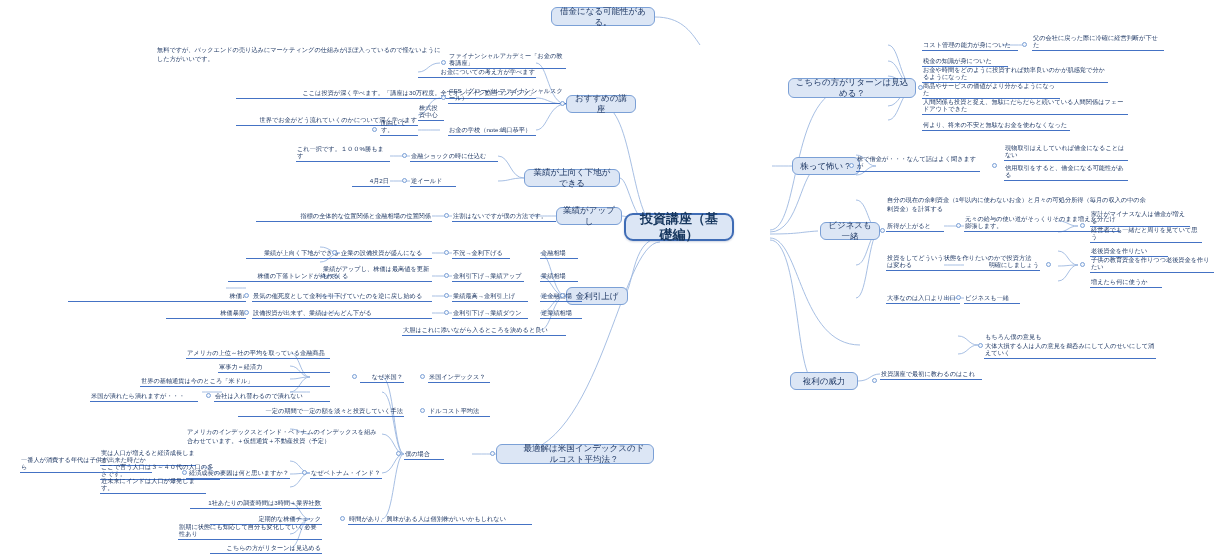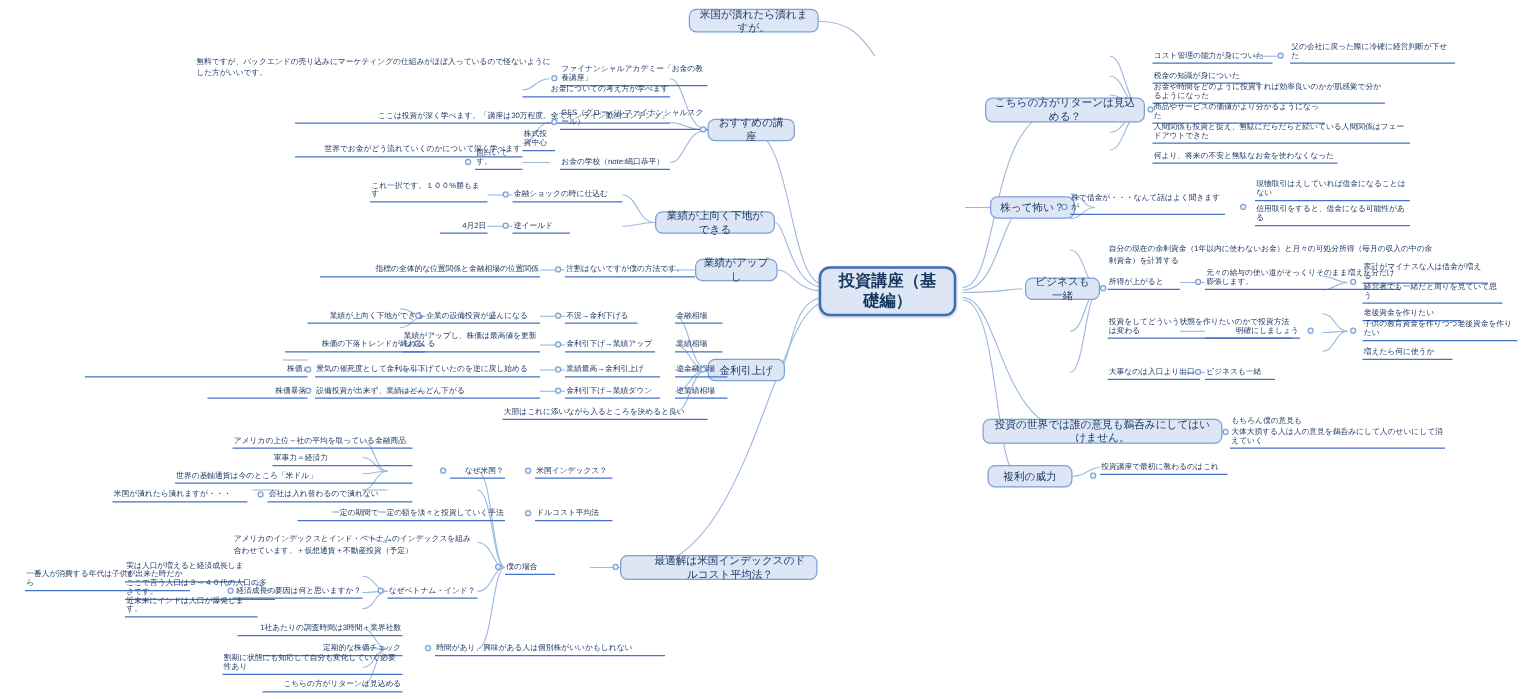--- a/index.html
+++ b/index.html
@@ -146,34 +146,33 @@
       <path d="M310 519 C 300 519, 300 548, 290 548"></path>
       <path d="M310 392 C 300 392, 300 392, 290 392"></path>
       <path d="M310 377 C 300 377, 300 353, 290 353"></path>
       <path d="M310 377 C 300 377, 300 366, 290 366"></path>
       <path d="M310 377 C 300 377, 300 379, 290 379"></path>
       <path d="M310 377 C 300 377, 300 392, 290 392"></path>
       <path d="M222 392 C 212 392, 212 392, 202 392"></path>
     </g>
   </svg>
 
-  <div class="node n-root" style="left:655px;top:213px;width:110px;height:40px;">投資講座（基礎編）</div>
-
-  <div class="node n-topic" style="left:551px;top:7px;width:104px;height:19px;">米国が潰れたら潰れますが。</div>
+  <div class="node n-root" style="left:624px;top:213px;width:110px;height:28px;">投資講座（基礎編）</div>
+
+  <div class="node n-topic" style="left:551px;top:7px;width:104px;height:19px;">借金になる可能性がある。</div>
 
   <div class="node n-topic" style="left:566px;top:95px;width:70px;height:18px;">おすすめの講座</div>
   <div class="node n-topic" style="left:524px;top:169px;width:96px;height:18px;">業績が上向く下地ができる</div>
   <div class="node n-topic" style="left:556px;top:207px;width:66px;height:18px;">業績がアップし</div>
   <div class="node n-topic" style="left:566px;top:287px;width:62px;height:18px;">金利引上げ</div>
   <div class="node n-topic" style="left:496px;top:444px;width:158px;height:20px;padding-left:24px;">最適解は米国インデックスのドルコスト平均法？</div>
 
   <div class="node n-topic" style="left:788px;top:78px;width:128px;height:20px;">こちらの方がリターンは見込める？</div>
   <div class="node n-topic" style="left:792px;top:157px;width:68px;height:18px;">株って怖い？</div>
   <div class="node n-topic" style="left:820px;top:222px;width:60px;height:18px;">ビジネスも一緒</div>
-  <div class="node n-topic" style="left:786px;top:335px;width:192px;height:20px;">投資の世界では誰の意見も鵜呑みにしてはいけません。</div>
   <div class="node n-topic" style="left:790px;top:372px;width:68px;height:18px;">複利の威力</div>
 
   <div class="node n-leaf wrap nb" style="left:156px;top:46px;width:286px;height:22px;">無料ですが、バックエンドの売り込みにマーケティングの仕組みがほぼ入っているので怪ないようにした方がいいです。</div>
   <div class="node n-leaf" style="left:448px;top:58px;width:118px;height:11px;">ファイナンシャルアカデミー「お金の教養講座」</div>
   <div class="node n-leaf" style="left:418px;top:67px;width:118px;height:11px;justify-content:flex-end;">お金についての考え方が学べます</div>
   <div class="node n-leaf" style="left:236px;top:88px;width:300px;height:11px;justify-content:flex-end;">ここは投資が深く学べます。「講座は30万程度。全てオンライン動画コンテンツ」</div>
   <div class="node n-leaf" style="left:448px;top:93px;width:118px;height:11px;">GFS（グローバルファイナンシャルスクール）</div>
   <div class="node n-leaf" style="left:418px;top:110px;width:26px;height:11px;">株式投資中心</div>
   <div class="node n-leaf" style="left:236px;top:115px;width:182px;height:11px;justify-content:flex-end;">世界でお金がどう流れていくのかについて深く学べます</div>
   <div class="node n-leaf" style="left:448px;top:125px;width:88px;height:11px;">お金の学校（note:嶋口恭平）</div>

